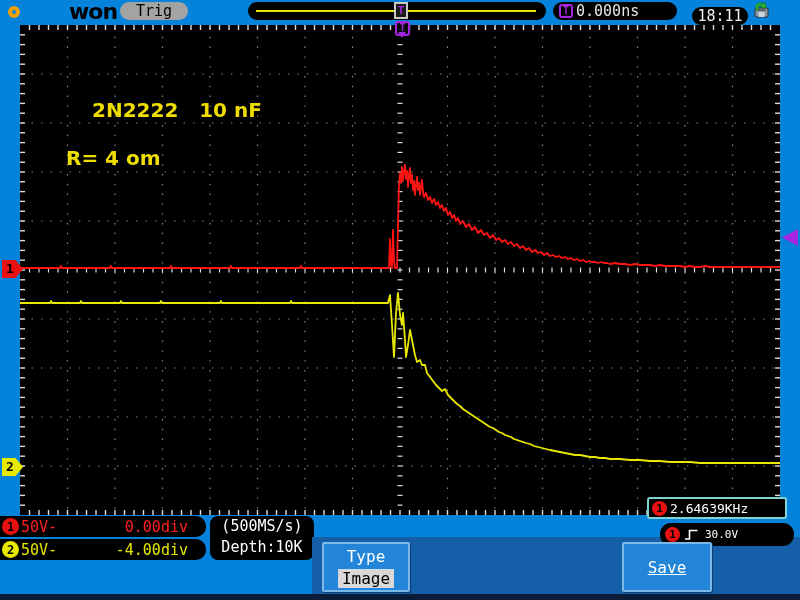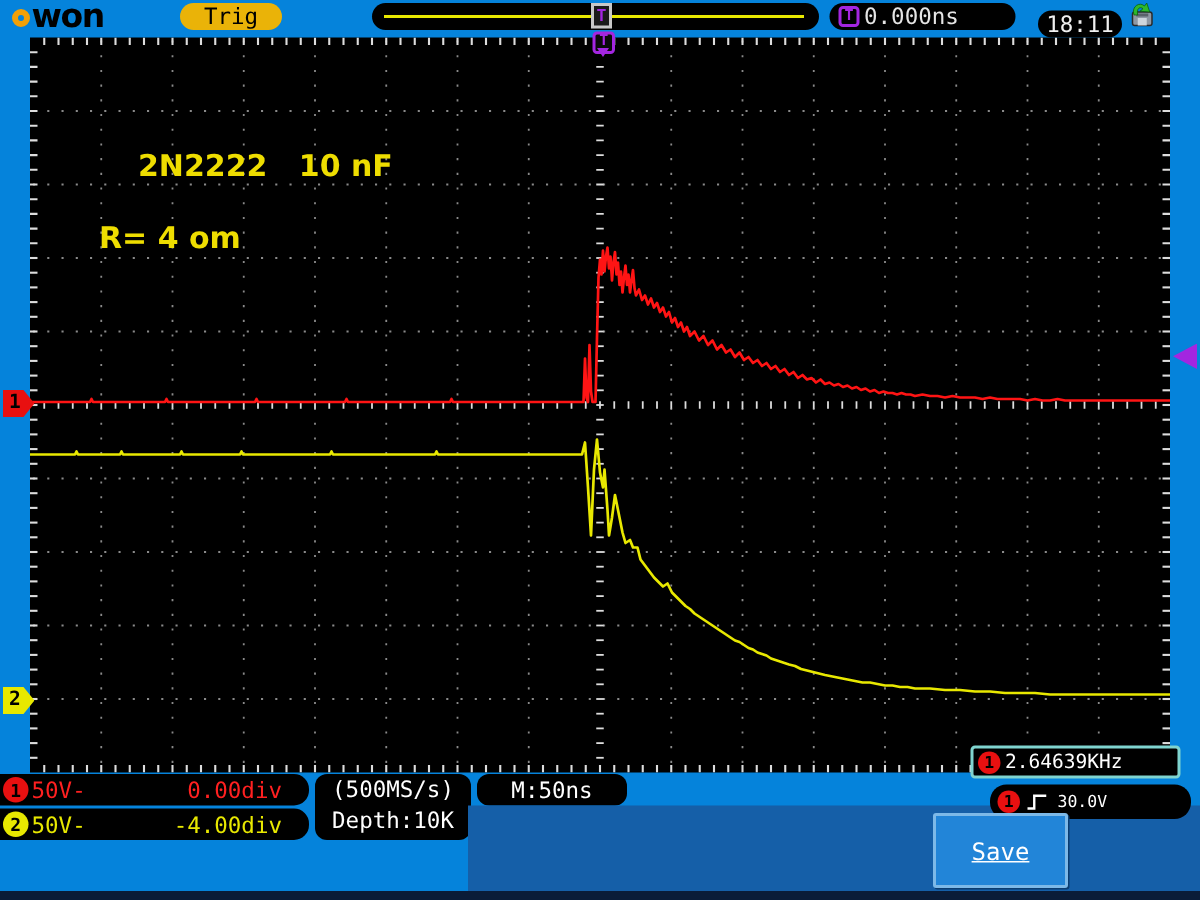--- a/index.html
+++ b/index.html
@@ -1,23 +1,23 @@
 <!DOCTYPE html>
 <html><head>
 <meta charset="utf-8">
 <style>
   * { margin:0; padding:0; box-sizing:border-box; }
   body { background:#222; font-family:"DejaVu Sans Mono", monospace; }
   .screen { position:relative; width:800px; height:600px; background:#0583db; overflow:hidden; }
 
   
-  .logo { position:absolute; left:8px; top:0px; height:24px; display:flex; align-items:center; }
+  .logo { position:absolute; left:8px; top:0px; height:24px; display:flex; align-items:center;gap:48px; }
   .logo-ring { display:inline-block; width:12px; height:12px; border:4.5px solid #f2a007; border-radius:50%; margin-right:1px; }
   .logo-text { color:#000; font-family:"DejaVu Sans", sans-serif; font-weight:bold; font-size:22px; line-height:20px; letter-spacing:-1px; }
-  .trig-pill { position:absolute; left:120px; top:2px; width:68px; height:18px; background:#eab308; border-radius:9px;
+  .trig-pill { position:absolute; left:120px; top:2px; width:68px; height:18px; background:#a3a3a3; border-radius:9px;
                color:#000; font-size:15px; line-height:18px; text-align:center; }
   .hpos-pill { position:absolute; left:248px; top:2px; width:298px; height:18px; background:#000; border-radius:9px; }
   .hpos-line { position:absolute; left:8px; right:10px; top:8px; height:2px; background:#e8e800; }
   .hpos-marker { position:absolute; left:146px; top:0px; width:14px; height:17px; background:#1a1a1a; border:2px solid #c8c8c8;
                  color:#a326e0; font-size:11px; font-weight:bold; line-height:13px; text-align:center; }
   .ttime-pill { position:absolute; left:553px; top:2px; width:124px; height:18px; background:#000; border-radius:9px;
                 display:flex; align-items:center; gap:3px; padding-left:6px; }
   .t-icon { display:inline-block; width:14px; height:14px; border:2px solid #a326e0; border-radius:3px;
             color:#a326e0; font-size:10px; font-weight:bold; line-height:10px; text-align:center; }
   .ttime-text { color:#e5e5e5; font-size:15px; }
@@ -535,29 +535,32 @@
     <span class="ch-left">
       <span class="chip chip-yel" style="width:17px;height:17px;font-size:12px;">2</span>
       <span class="yel-text">50V-</span>
     </span>
     <span class="yel-text">-4.00div</span>
   </div>
   <div class="pill acq-pill">
     <span>(500MS/s)</span>
     <span>Depth:10K</span>
   </div>
-  <div class="pill mt-pill">M:50ns</div>
 
   <div class="menu-bar"></div>
   <div class="pill trg-pill">
     <span class="chip chip-red" style="width:15px;height:15px;font-size:11px;">1</span>
     <svg width="17" height="15" viewBox="0 0 17 15">
       <path d="M1 12 h4.5 V3.5 h8" stroke="#fff" fill="none" stroke-width="1.6"></path>
     </svg>
     <span class="trg-level">30.0V</span>
   </div>
 
+  <div class="soft-btn type-btn">
+    <span>Type</span>
+    <span class="sel-chip">Image</span>
+  </div>
   <div class="soft-btn save-btn">
     <span>Save</span>
   </div>
   <div class="bottom-strip"></div>
 
 </div>
 
 </body></html>

